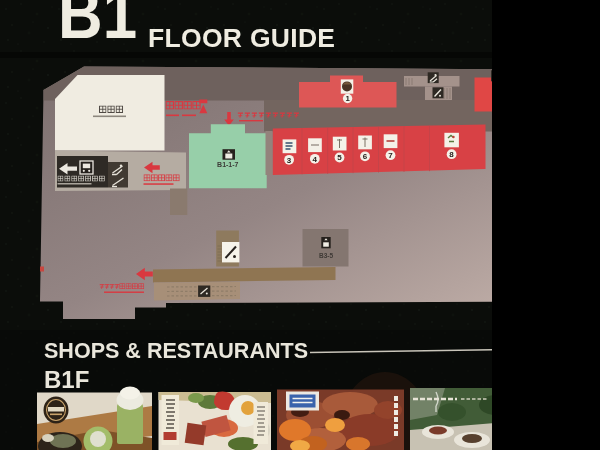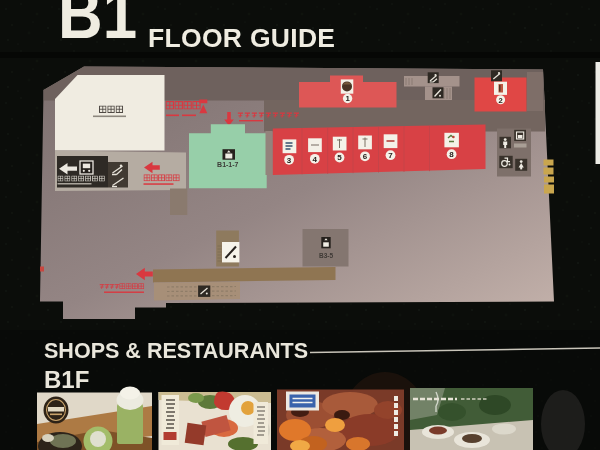--- a/index.html
+++ b/index.html
@@ -1,16 +1,16 @@
 <!DOCTYPE html>
 <html><head>
 <meta charset="utf-8">
 <style>
 html,body{margin:0;padding:0;background:#000;}
-#stage{position:relative;width:600px;height:450px;overflow:hidden;font-family:"Liberation Sans",sans-serif;}
+#stage{position:relative;width:492px;height:450px;overflow:hidden;font-family:"Liberation Sans",sans-serif;}
 svg{display:block;}
 </style>
 </head>
 <body>
 <div id="stage">
 <svg width="600" height="450" viewBox="0 0 600 450">
 <defs>
 <linearGradient id="floorG" x1="0" y1="0" x2="1" y2="1">
   <stop offset="0" stop-color="#7d706f"></stop>
   <stop offset="0.5" stop-color="#948584"></stop>

